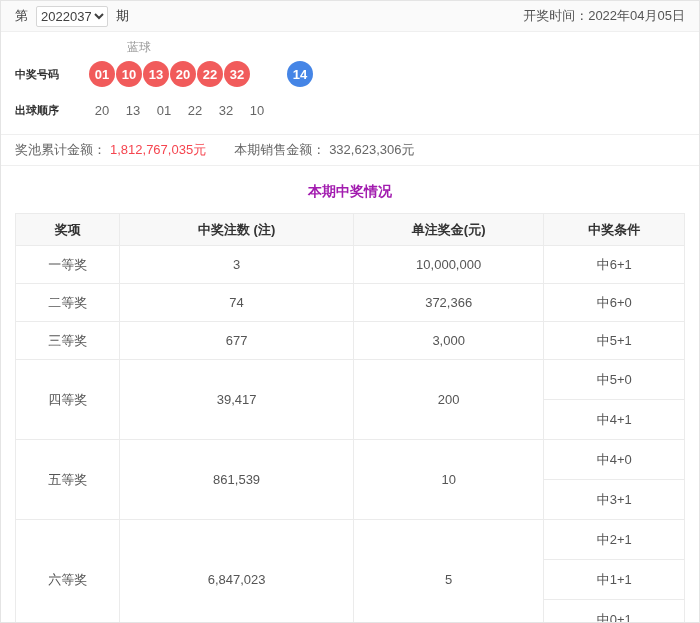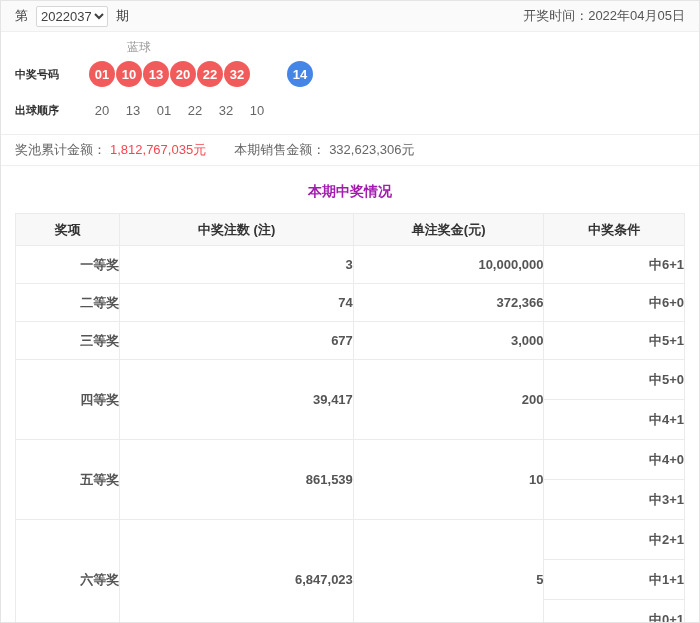--- a/index.html
+++ b/index.html
@@ -77,23 +77,22 @@
   .prize-table th {
     background:#f8f8f8;
     border:1px solid #ebebeb;
     height:32px;
     font-weight:700; color:#333;
     text-align:center;
   }
   .prize-table td {
     border:1px solid #ebebeb;
     color:#555;
-    text-align:right;
+    text-align:center;
     vertical-align:middle;
-    font-weight:bold;
   }
   .prize-table tr.main-row td { height:38px; }
   .prize-table tr.sub-row td { height:40px; }
   
   .footer { padding:15px 14px 0 14px; }
   .footer-title { font-size:13px; font-weight:700; color:#3b82f6; margin-bottom:0; }
   .footer-text { font-size:12px; color:#666; line-height:1.6; }
 </style>
 </head>
 <body>

